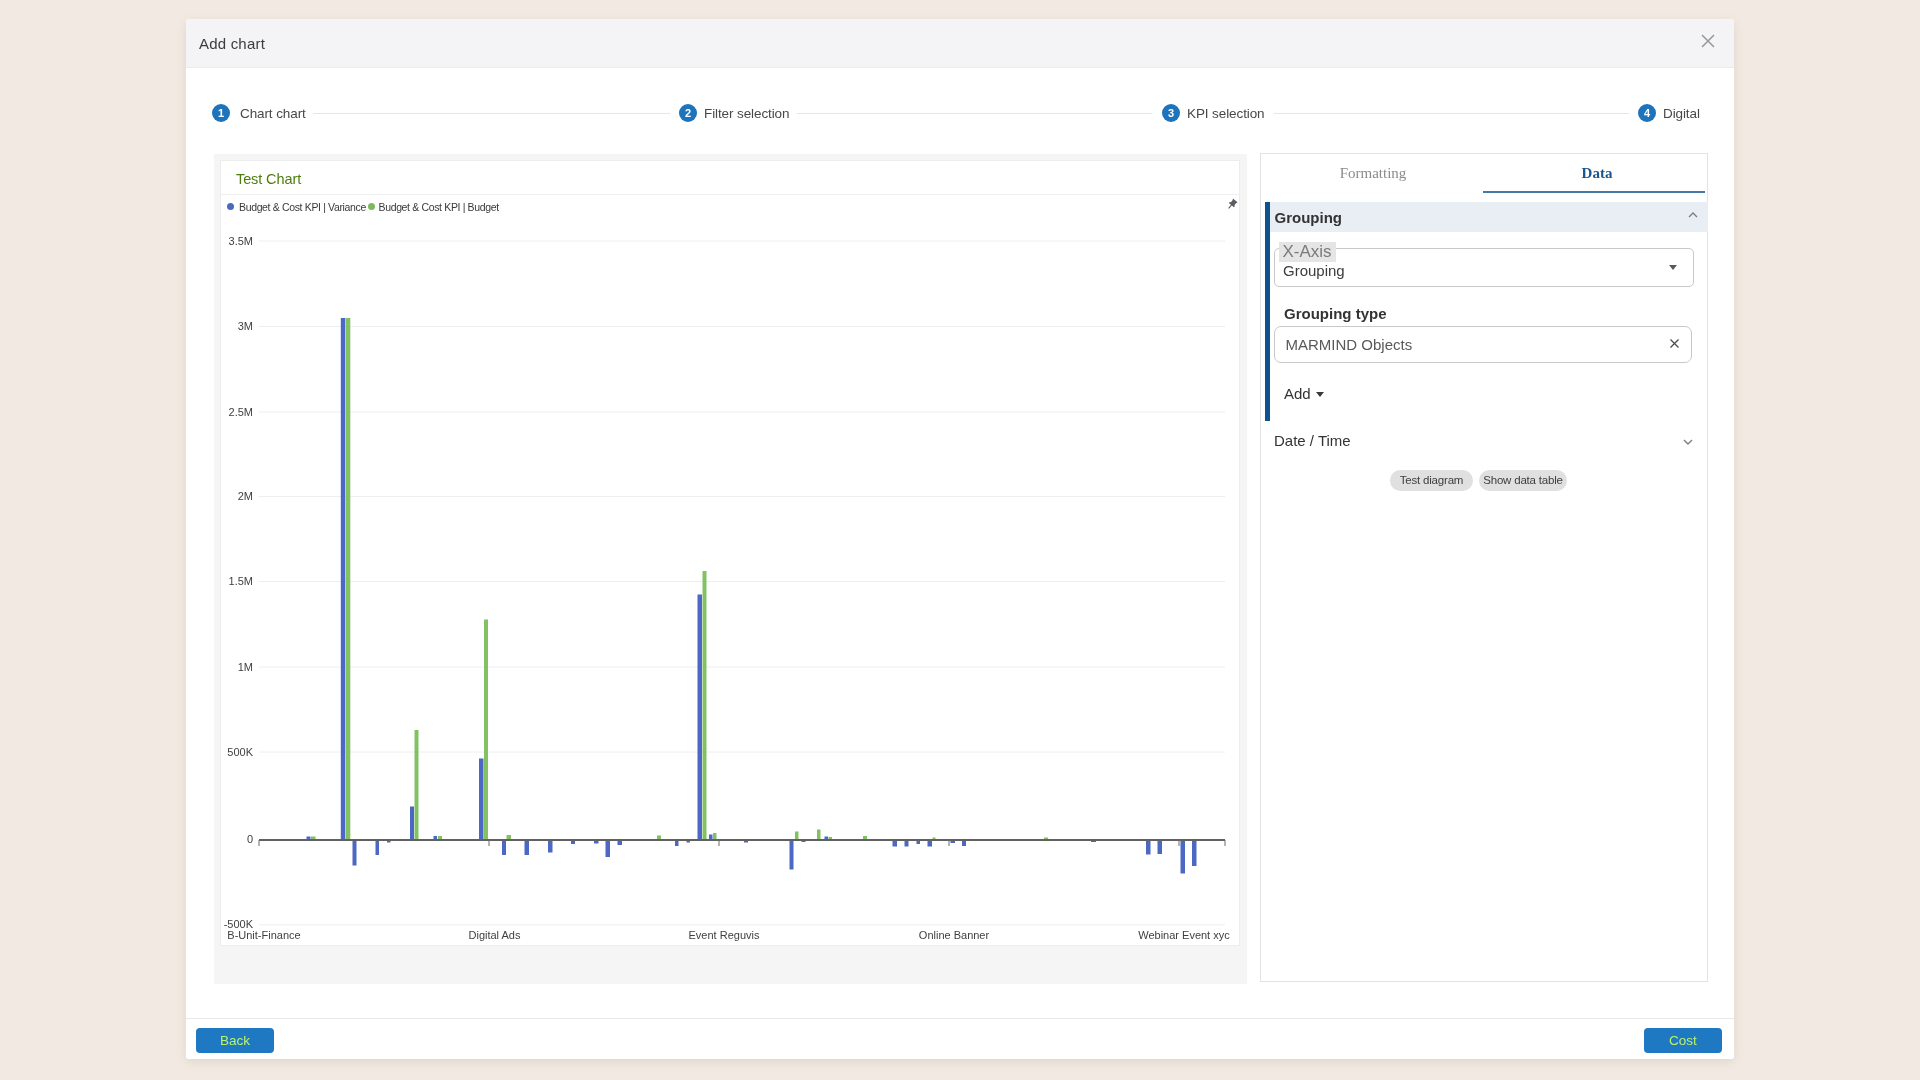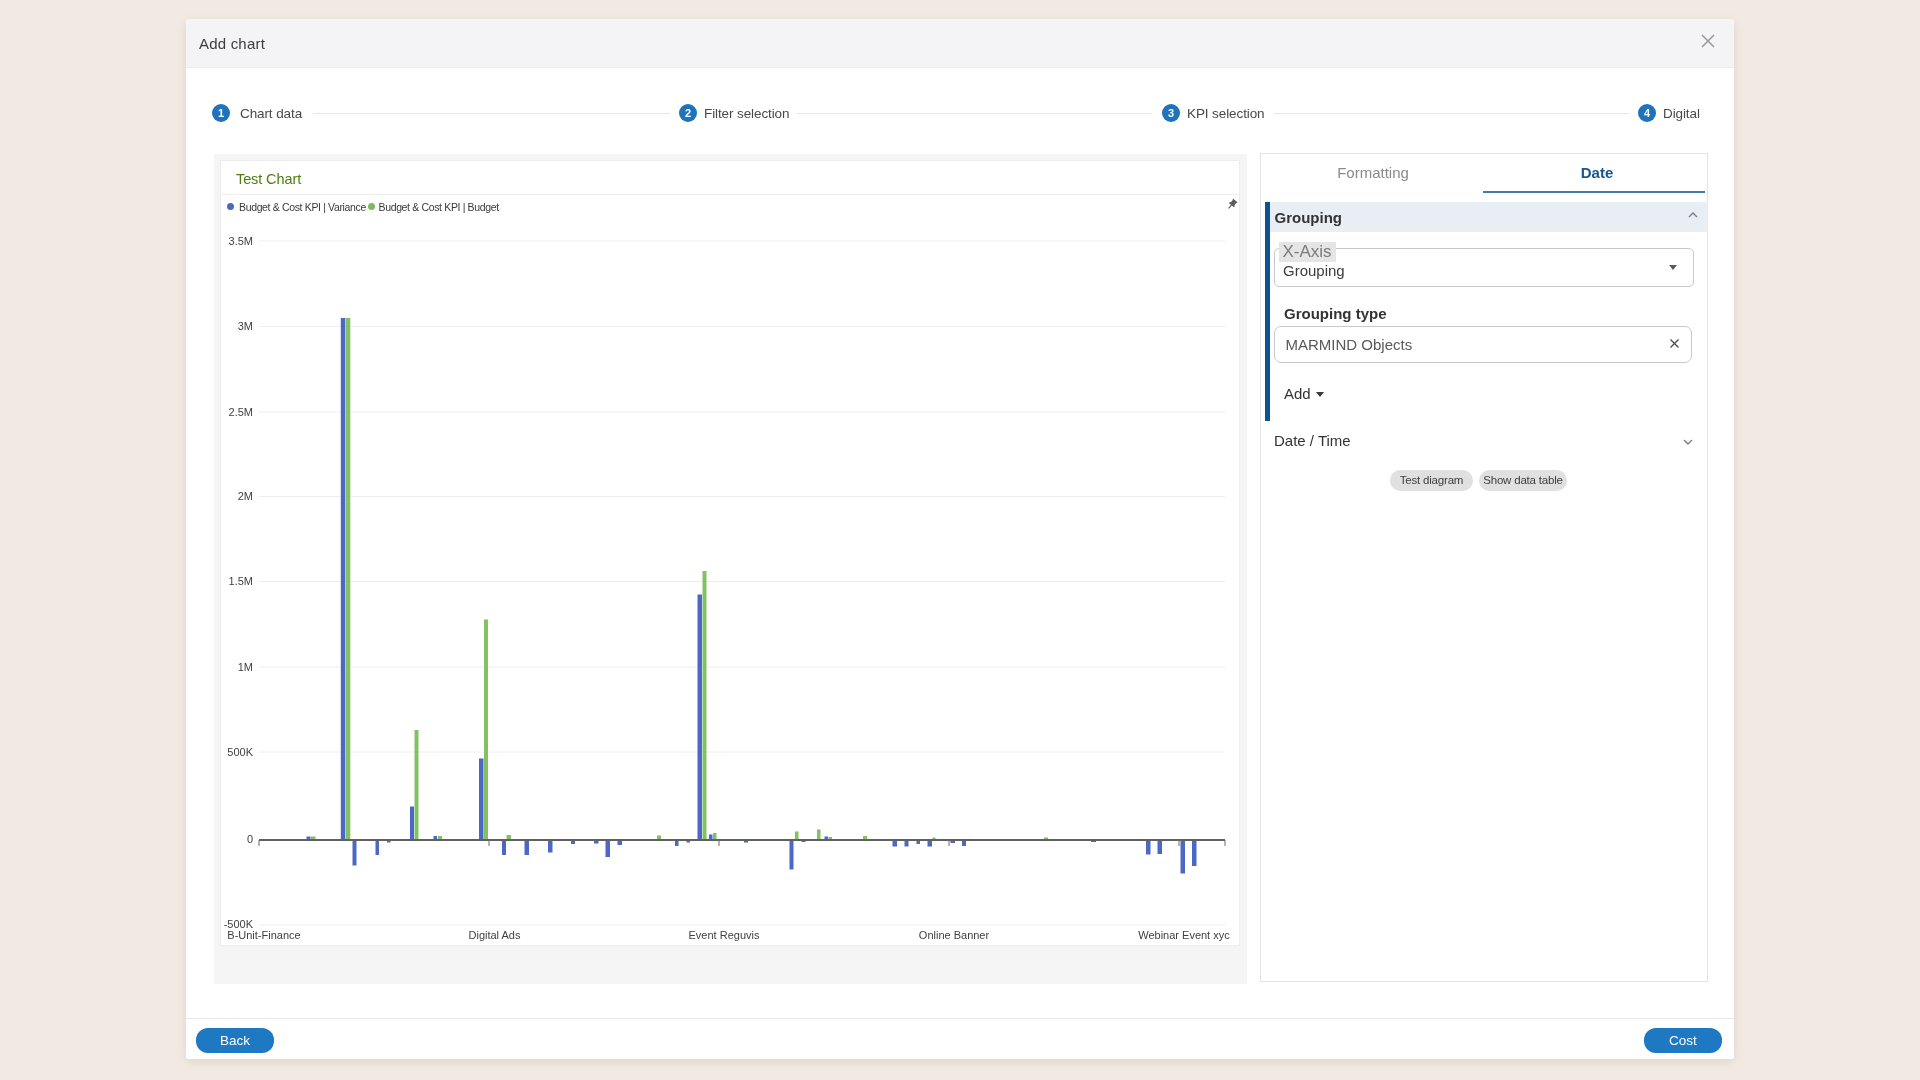--- a/index.html
+++ b/index.html
@@ -13,45 +13,45 @@
 .sline { position:absolute; height:1px; background:#e6e6e6; }
 .container { position:absolute; left:28px; top:135px; width:1033px; height:830px; background:#f5f5f6; }
 .card { position:absolute; left:34px; top:141px; width:1020px; height:786px; background:#fff; border:1px solid #ededed; }
 .ctitle { position:absolute; left:15px; top:9.5px; font-size:14.5px; color:#4d7c0f; letter-spacing:-0.1px; }
 .cdivider { position:absolute; left:0; top:33px; width:100%; height:1px; background:#efefef; }
 .legdot { position:absolute; width:7px; height:7px; border-radius:50%; }
 .legtext { position:absolute; font-size:10.5px; color:#3a3a3a; letter-spacing:-0.35px; white-space:nowrap; }
 .plot { position:absolute; left:0px; top:55px; }
 .axlab { font-size:11px; fill:#3f3f3f; font-family:"Liberation Sans",sans-serif; }
 .panel { position:absolute; left:1074px; top:134px; width:448px; height:829px; background:#fff; border:1px solid #e3e3e5; }
-.tab { position:absolute; top:0; width:224px; height:38px; text-align:center; line-height:38px; font-size:15px; }
+.tab { position:absolute; top:0; width:224px; height:38px; text-align:center; line-height:38px; font-size:15px;font-family:Liberation Serif, serif; }
 .tabline { position:absolute; left:222px; top:36.5px; width:222px; height:2px; background:#4579a8; }
 .gbar { position:absolute; left:4px; top:48px; width:4.5px; height:219px; background:#0e5391; }
 .ghead { position:absolute; left:8.5px; top:48px; width:438px; height:30px; background:#e9eef5; }
 .ghead span { position:absolute; left:5px; top:7px; font-size:15px; font-weight:700; color:#333; }
 .field { position:absolute; border:1px solid #c9c9cb; border-radius:5px; background:#fff; }
 .flabel { position:absolute; font-size:17px; color:#7b7b7b; background:#e5e5e5; padding:0 4px; }
 .fvalue { position:absolute; font-size:15px; color:#3c3c3c; }
 .blabel { position:absolute; font-size:15px; font-weight:700; color:#333; }
 .plain { position:absolute; font-size:15px; color:#333; }
 .caret { position:absolute; width:0; height:0; border-left:4.5px solid transparent; border-right:4.5px solid transparent; border-top:5px solid #5a5a5a; }
 .pill { position:absolute; height:21px; border-radius:10.5px; background:#e0e0e1; font-size:11.5px; color:#3e3e3e; text-align:center; line-height:21px; white-space:nowrap; letter-spacing:-0.2px; }
 .footer { position:absolute; left:0; top:999px; width:100%; height:41px; background:#fff; border-top:1px solid #e8e8e8; border-radius:0 0 3px 3px; }
-.btn { position:absolute; top:9px; width:78px; height:25px; background:#1e78c2; border-radius:12px; color:#ffffff; font-size:13.5px; text-align:center; line-height:25px; }
+.btn { position:absolute; top:9px; width:78px; height:25px; background:#1e78c2; border-radius:4px; color:#bef264; font-size:13.5px; text-align:center; line-height:25px; }
 </style></head>
 <body>
 <div class="modal">
   <div class="mheader">
     <div class="mtitle">Add chart</div>
     <svg class="mclose" viewBox="0 0 18 18">
         <path d="M3 3 L15 15 M15 3 L3 15" stroke="#9a9a9d" stroke-width="1.6"></path>
       </svg>
   </div>
   <div class="scircle" style="left:26px;top:85px">1</div>
-<div class="slabel" style="left:54px;top:86px">Chart data</div>
+<div class="slabel" style="left:54px;top:86px">Chart chart</div>
 <div class="scircle" style="left:493px;top:85px">2</div>
 <div class="slabel" style="left:518px;top:86px">Filter selection</div>
 <div class="scircle" style="left:976px;top:85px">3</div>
 <div class="slabel" style="left:1001px;top:86px">KPI selection</div>
 <div class="scircle" style="left:1452px;top:85px">4</div>
 <div class="slabel" style="left:1477px;top:86px">Digital</div>
 <div class="sline" style="left:127px;top:94px;width:357px"></div>
 <div class="sline" style="left:611px;top:94px;width:355px"></div>
 <div class="sline" style="left:1088px;top:94px;width:355px"></div>
 
@@ -144,21 +144,21 @@
 <line x1="1004" y1="624" x2="1004" y2="630" stroke="#6b6b6b" stroke-width="1"></line>
 <text x="43" y="723" text-anchor="middle" class="axlab">B-Unit-Finance</text>
 <text x="273.5" y="723" text-anchor="middle" class="axlab">Digital Ads</text>
 <text x="503" y="723" text-anchor="middle" class="axlab">Event Reguvis</text>
 <text x="733" y="723" text-anchor="middle" class="axlab">Online Banner</text>
 <text x="963" y="723" text-anchor="middle" class="axlab">Webinar Event xyc</text>
 </svg>
   </div>
   <div class="panel">
     <div class="tab" style="left:0;color:#8b8b8b">Formatting</div>
-    <div class="tab" style="left:224px;color:#17568f;font-weight:700">Date</div>
+    <div class="tab" style="left:224px;color:#17568f;font-weight:700">Data</div>
     <div class="tabline"></div>
     <div class="gbar"></div>
     <div class="ghead">
         <span>Grouping</span>
       <svg class="abs" style="left:417px;top:9px" width="12" height="8" viewBox="0 0 12 8">
           <path d="M2 6 L6 2 L10 6" stroke="#7d7d7d" stroke-width="1.4" fill="none"></path>
         </svg>
     </div>
     <div class="field" style="left:13px;top:94px;width:419.5px;height:39px"></div>
     <div class="flabel" style="left:17.5px;top:88px">X-Axis</div>

